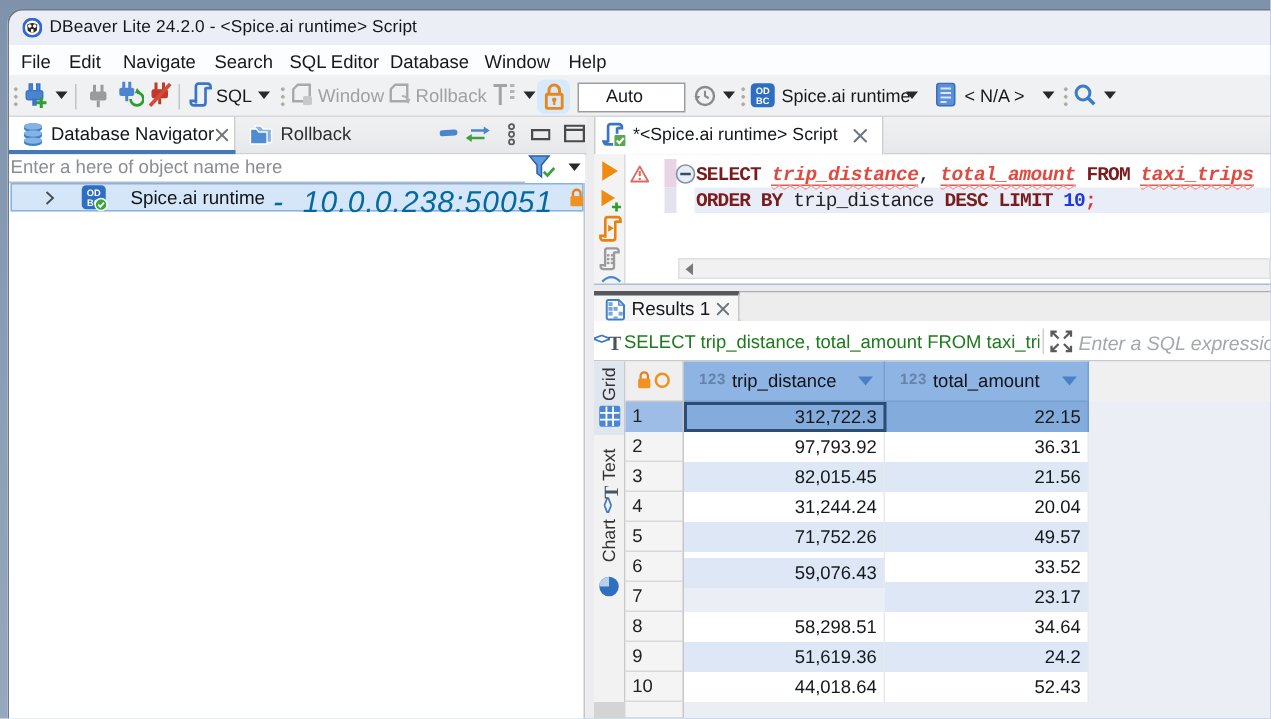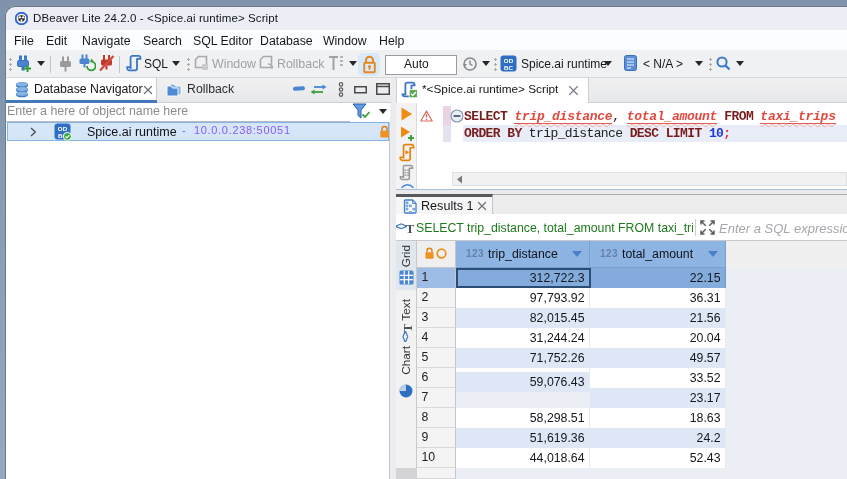--- a/index.html
+++ b/index.html
@@ -271,21 +271,21 @@
     <path d="M2 1 l4.3 4 l-4.3 4" fill="none" stroke="#4a4d52" stroke-width="1.3"></path>
   </svg>
 <svg class="abs" style="left:54px;top:123px" width="18" height="18" viewBox="0 0 18 18">
 <rect x="0.5" y="0.5" width="16" height="16" rx="3" fill="#2e6fc4"></rect>
 <text x="8.5" y="7.5" font-size="6.2" font-weight="bold" fill="#fff" text-anchor="middle" font-family="Liberation Sans">OD</text>
 <text x="8.5" y="14.5" font-size="6.2" font-weight="bold" fill="#fff" text-anchor="middle" font-family="Liberation Sans">BC</text>
 <circle cx="13.4" cy="13.4" r="4" fill="#37a93c" stroke="#fff" stroke-width="1"></circle>
 <path d="M11.5 13.4 l1.4 1.5 l2.4 -2.8" fill="none" stroke="#fff" stroke-width="1.2"></path>
 </svg>
 <div class="abs" style="left:87px;top:125px;font-size:12.5px;color:#101318">Spice.ai runtime</div>
-<div class="abs" style="left:182px;top:124px;font-size:11px;letter-spacing:0.7px;color:#8b5cf6;">-&nbsp;&nbsp;10.0.0.238:50051</div>
+<div class="abs" style="left:182px;top:124px;font-size:20px;letter-spacing:0.7px;color:#0369a1;font-style:italic">-&nbsp;&nbsp;10.0.0.238:50051</div>
 <svg class="abs" style="left:379px;top:125px" width="11" height="14" viewBox="0 0 13 16">
 <path d="M3.5 7 v-2.5 a3 3 0 0 1 6 0 V7" fill="none" stroke="#e0821c" stroke-width="1.8"></path>
 <rect x="1.5" y="6.5" width="10" height="8" rx="1.2" fill="#ef9221"></rect>
 </svg>
 <div id="splitter"></div>
 
 <div id="editor"></div>
 <div id="iconstrip"></div>
 <svg class="abs" style="left:400px;top:107px" width="13" height="14" viewBox="0 0 13 14">
     <path d="M1.5 0.5 L12 7 L1.5 13.5 z" fill="#ef8b10"></path>
@@ -442,20 +442,20 @@
 <div class="cell c1 rowblue" style="top:348px">71,752.26</div>
 <div class="cell c2 rowblue" style="top:348px">49.57</div>
 <div class="gut" style="top:368px">6</div>
 <div class="cell c1 rowwhite" style="top:368px">59,282.45</div>
 <div class="cell c2 rowwhite" style="top:368px">33.52</div>
 <div class="gut" style="top:388px">7</div>
 <div class="cell c1 rowblue" style="top:372px">59,076.43</div>
 <div class="cell c2 rowblue" style="top:388px">23.17</div>
 <div class="gut" style="top:408px">8</div>
 <div class="cell c1 rowwhite" style="top:408px">58,298.51</div>
-<div class="cell c2 rowwhite" style="top:408px">18.63</div>
+<div class="cell c2 rowwhite" style="top:408px">34.64</div>
 <div class="gut" style="top:428px">9</div>
 <div class="cell c1 rowblue" style="top:428px">51,619.36</div>
 <div class="cell c2 rowblue" style="top:428px">24.2</div>
 <div class="gut" style="top:448px">10</div>
 <div class="cell c1 rowwhite" style="top:448px">44,018.64</div>
 <div class="cell c2 rowwhite" style="top:448px">52.43</div>
 <div class="gut" style="top:468px;height:11px"></div>
 
 </body></html>

